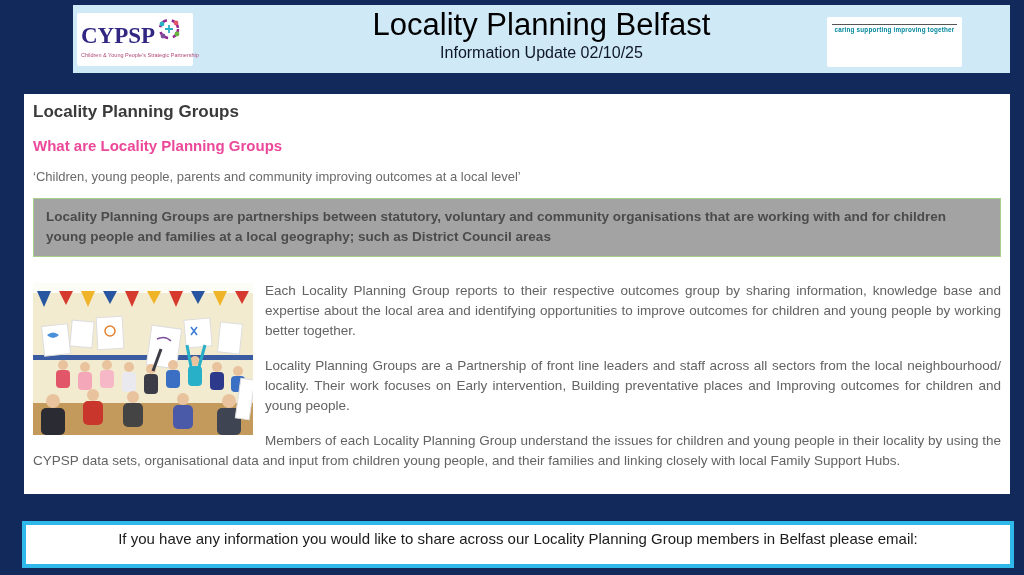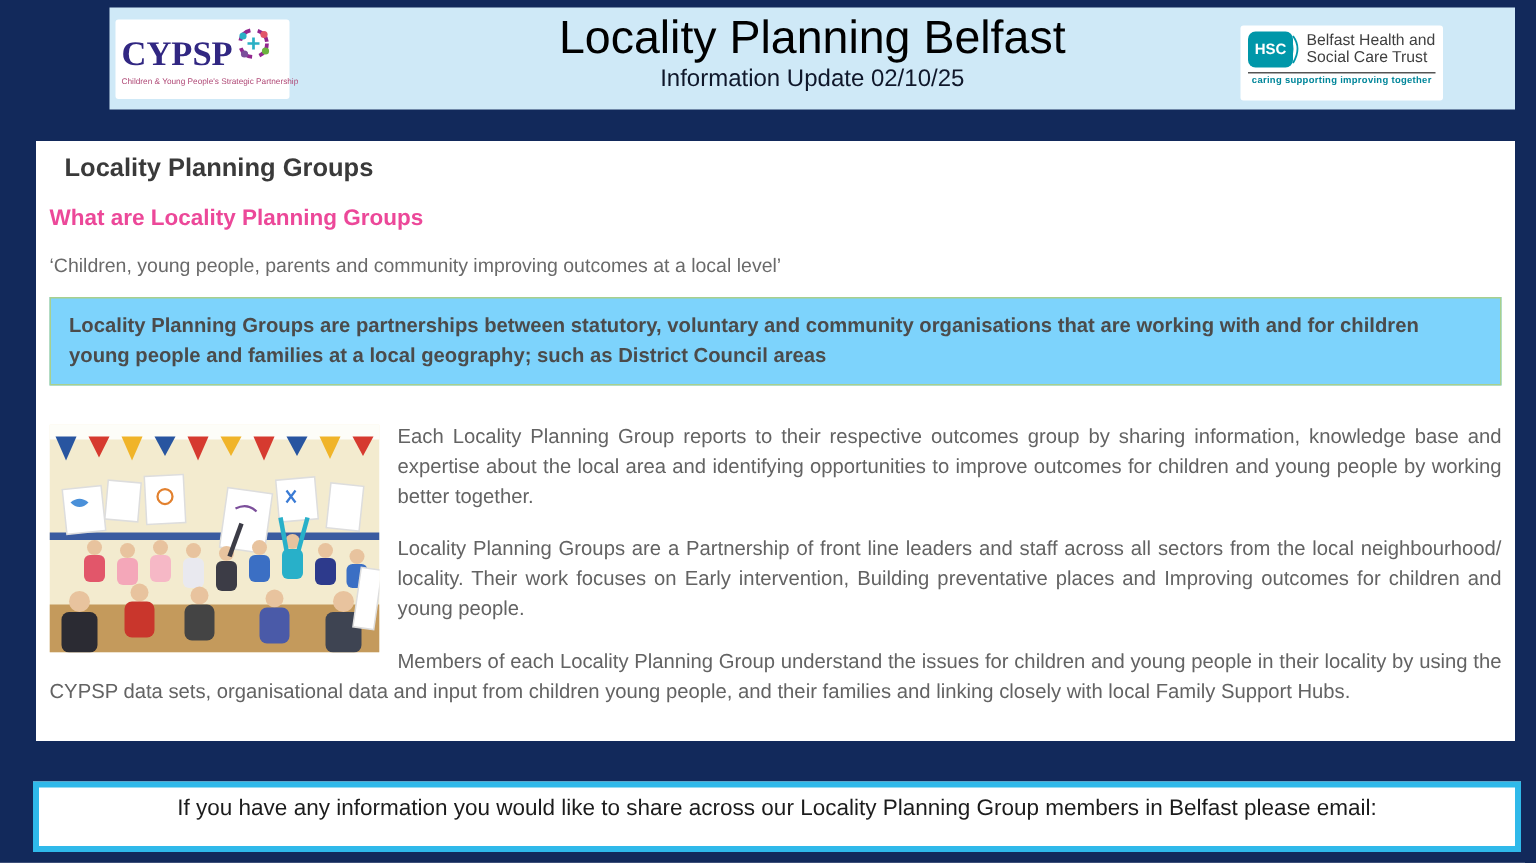--- a/index.html
+++ b/index.html
@@ -27,25 +27,25 @@
                color:#fff; font-weight:bold; font-size:10px; display:flex; align-items:center;
                justify-content:center; flex:0 0 auto; }
   .hsc-badge svg { position:absolute; right:-6px; top:1px; }
   .hsc-name { margin-left:9px; font-size:10.5px; color:#3f3f3f; line-height:11.5px; }
   .hsc-rule { border-top:1.5px solid #555; margin-top:3px; }
   .hsc-tagline { font-size:6.3px; font-weight:bold; color:#00869a; text-align:center; margin-top:1px; letter-spacing:0.2px; }
 
   
   .panel { position:absolute; left:24px; top:94px; width:986px; height:400px; background:#fff;
            box-sizing:border-box; padding:6px 8px 0 8px; }
-  .panel-heading { font-size:17px; font-weight:bold; color:#3a3a3a; margin:2px 0 0 11px; }
+  .panel-heading { font-size:17px; font-weight:bold; color:#3a3a3a; margin:2px 0 0 1px; }
   .panel-subheading { font-size:15px; font-weight:bold; color:#ec4899; margin:15px 0 0 1px; }
   .quote { font-size:13px; color:#6a6a6a; margin:15px 0 0 1px; }
 
-  .green-box { margin:14px 1px 0 1px; border:1.5px solid #a8d08d; background:#7dd3fc;
+  .green-box { margin:14px 1px 0 1px; border:1.5px solid #a8d08d; background:#a3a3a3;
                padding:8px 12px 9px 12px; font-size:13.5px; font-weight:bold; color:#4b4b4b;
                line-height:20px; }
 
   .body-block { margin:24px 1px 0 1px; }
   .photo { float:left; width:220px; height:152px; margin:2px 12px 2px 0; }
   .body-par { font-size:13.5px; color:#636363; line-height:20px; text-align:justify; margin:0 0 15px 0; }
   .body-par.first { margin-top:2px; }
 
   
   .footer-box { position:absolute; left:22px; top:521px; width:992px; height:47px; background:#fff;
@@ -76,33 +76,20 @@
             <circle cx="21" cy="18" r="2.4" fill="#6cb33f"></circle>
             <circle cx="7" cy="20" r="2.4" fill="#7c4f9b"></circle>
             <path d="M13 9 v8 M9 13 h8" stroke="#2ab0c5" stroke-width="1.8"></path>
           </svg>
         </span>
       </div>
       <div class="cypsp-tagline">Children &amp; Young People's Strategic Partnership</div>
     </div>
 
     <div class="logo-hsc">
-      <div class="hsc-top">
-        <span class="hsc-badge">
-          <span>HSC</span>
-          <svg width="12" height="22" viewBox="0 0 12 22">
-            <path d="M2 1 q7 9 0 20" fill="none" stroke="#0097a9" stroke-width="1.6"></path>
-            <path d="M6 2 q6 8 0 18" fill="none" stroke="#0097a9" stroke-width="1.2"></path>
-          </svg>
-        </span>
-        <span class="hsc-name">
-          <span>Belfast Health and</span><br>
-          <span>Social Care Trust</span>
-        </span>
-      </div>
       <div class="hsc-rule"></div>
       <div class="hsc-tagline">caring supporting improving together</div>
     </div>
   </div>
 
   <div class="panel">
     <div class="panel-heading">Locality Planning Groups</div>
     <div class="panel-subheading">What are Locality Planning Groups</div>
     <div class="quote">‘Children, young people, parents and community improving outcomes at a local level’</div>
 

